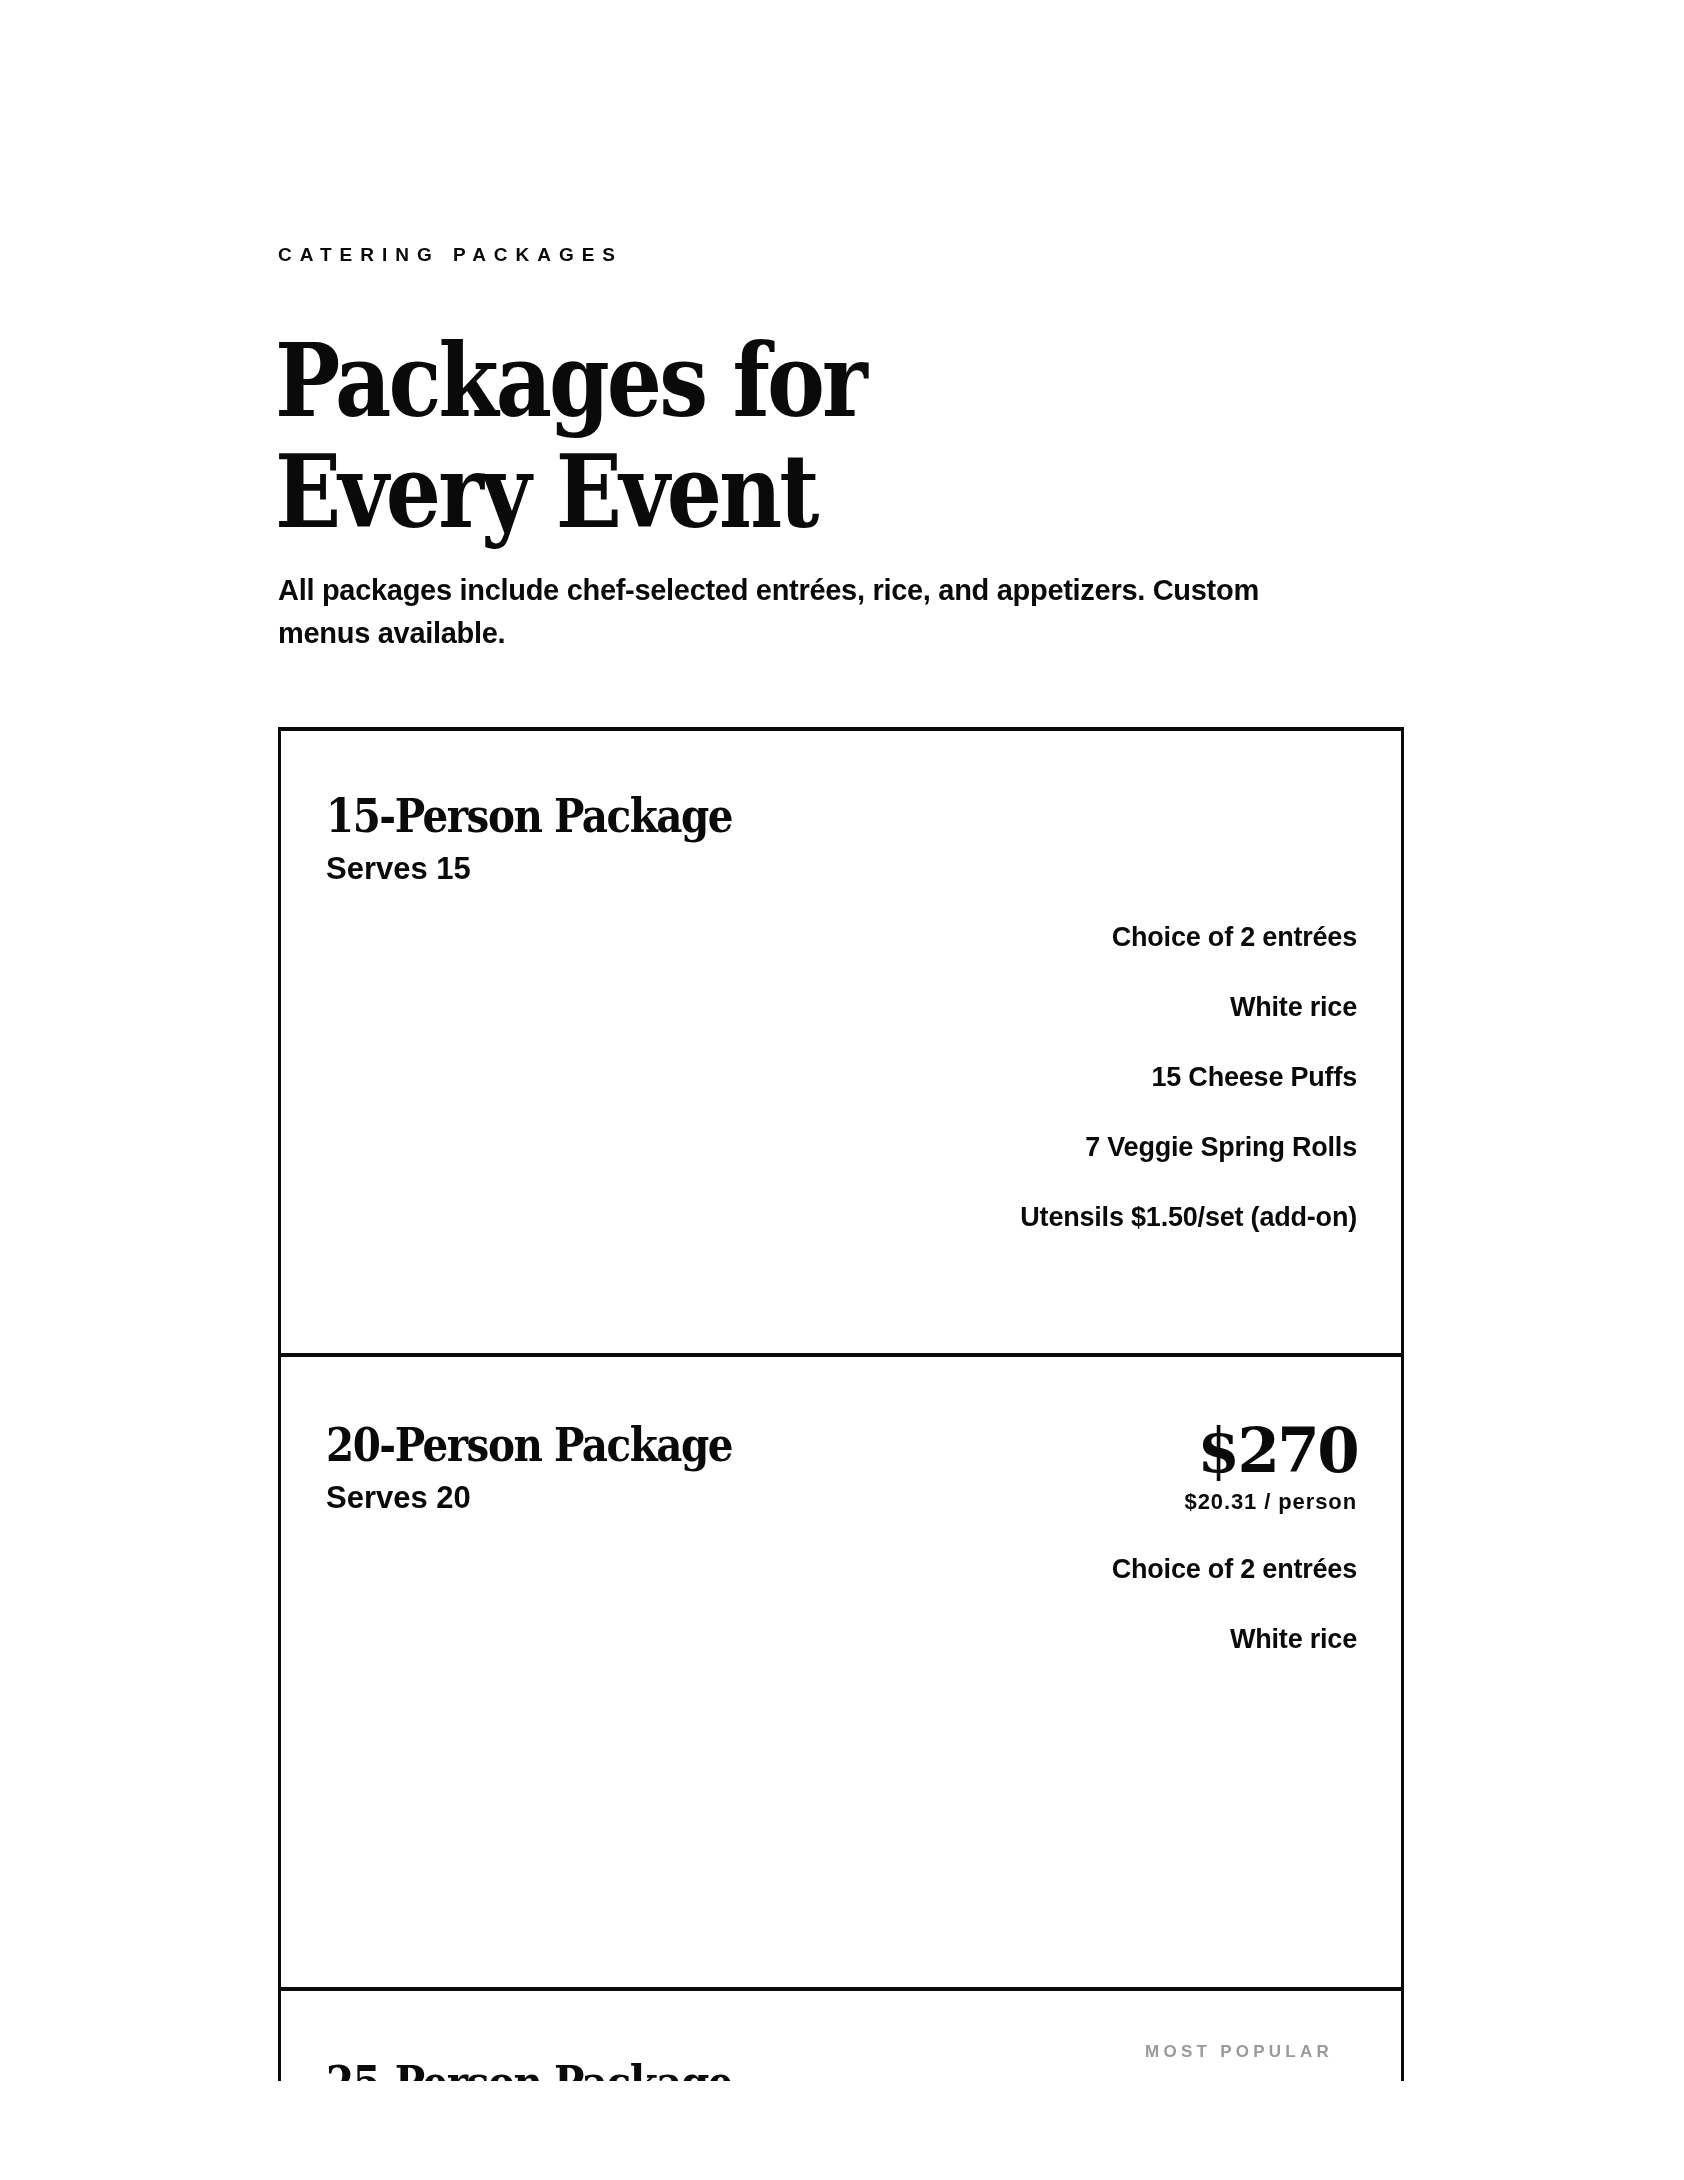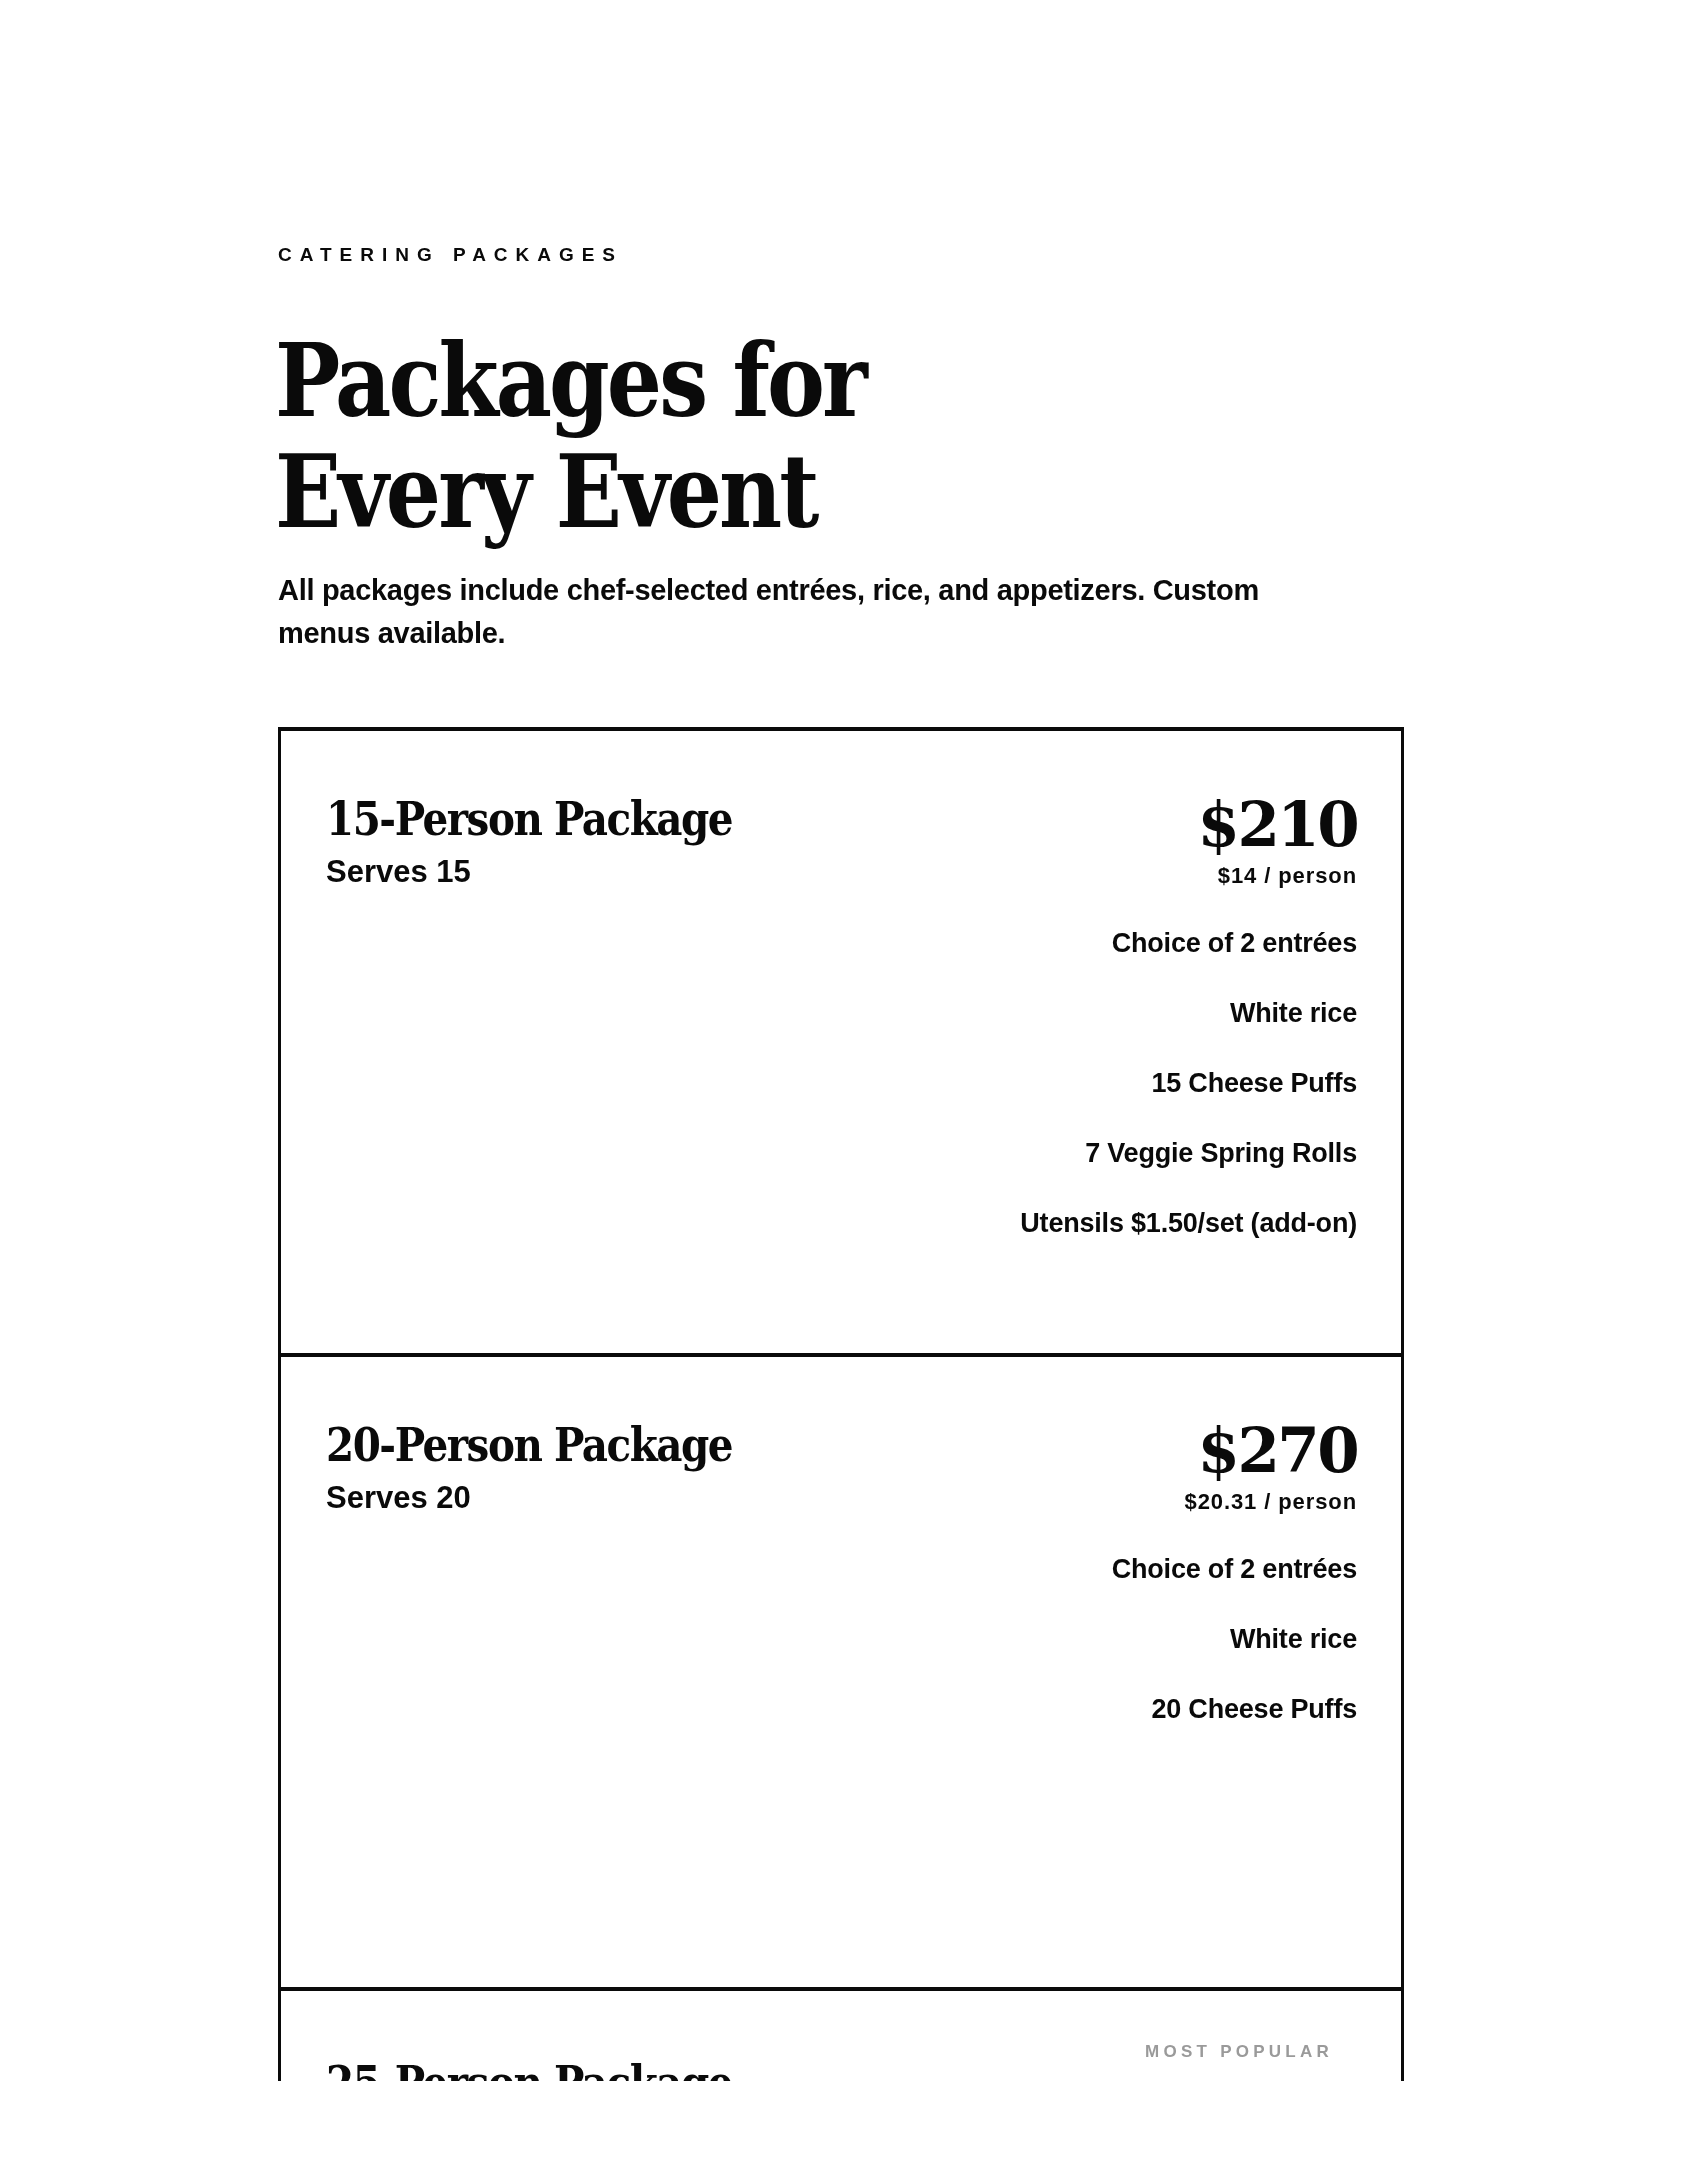--- a/index.html
+++ b/index.html
@@ -156,24 +156,20 @@
 
   <p class="intro">All packages include chef-selected entrées, rice, and appetizers. Custom menus available.</p>
 
   <div class="cards">
 
     <div class="card c1">
       <div class="card-head">
         <div>
           <h2 class="card-title">15-Person Package</h2>
           <div class="card-serves">Serves 15</div>
-        </div>
-        <div class="price-block">
-          <div class="price">$210</div>
-          <div class="per-person">$14 / person</div>
         </div>
       </div>
       <ul class="items">
         <li>Choice of 2 entrées</li>
         <li>White rice</li>
         <li>15 Cheese Puffs</li>
         <li>7 Veggie Spring Rolls</li>
         <li>Utensils $1.50/set (add-on)</li>
       </ul>
     </div>
@@ -185,21 +181,20 @@
           <div class="card-serves">Serves 20</div>
         </div>
         <div class="price-block">
           <div class="price">$270</div>
           <div class="per-person">$20.31 / person</div>
         </div>
       </div>
       <ul class="items">
         <li>Choice of 2 entrées</li>
         <li>White rice</li>
-        <li>20 Cheese Puffs</li>
       </ul>
     </div>
 
     <div class="card c3">
       <div class="badge">MOST POPULAR</div>
       <div class="card-head">
         <div>
           <h2 class="card-title">25-Person Package</h2>
         </div>
       </div>

